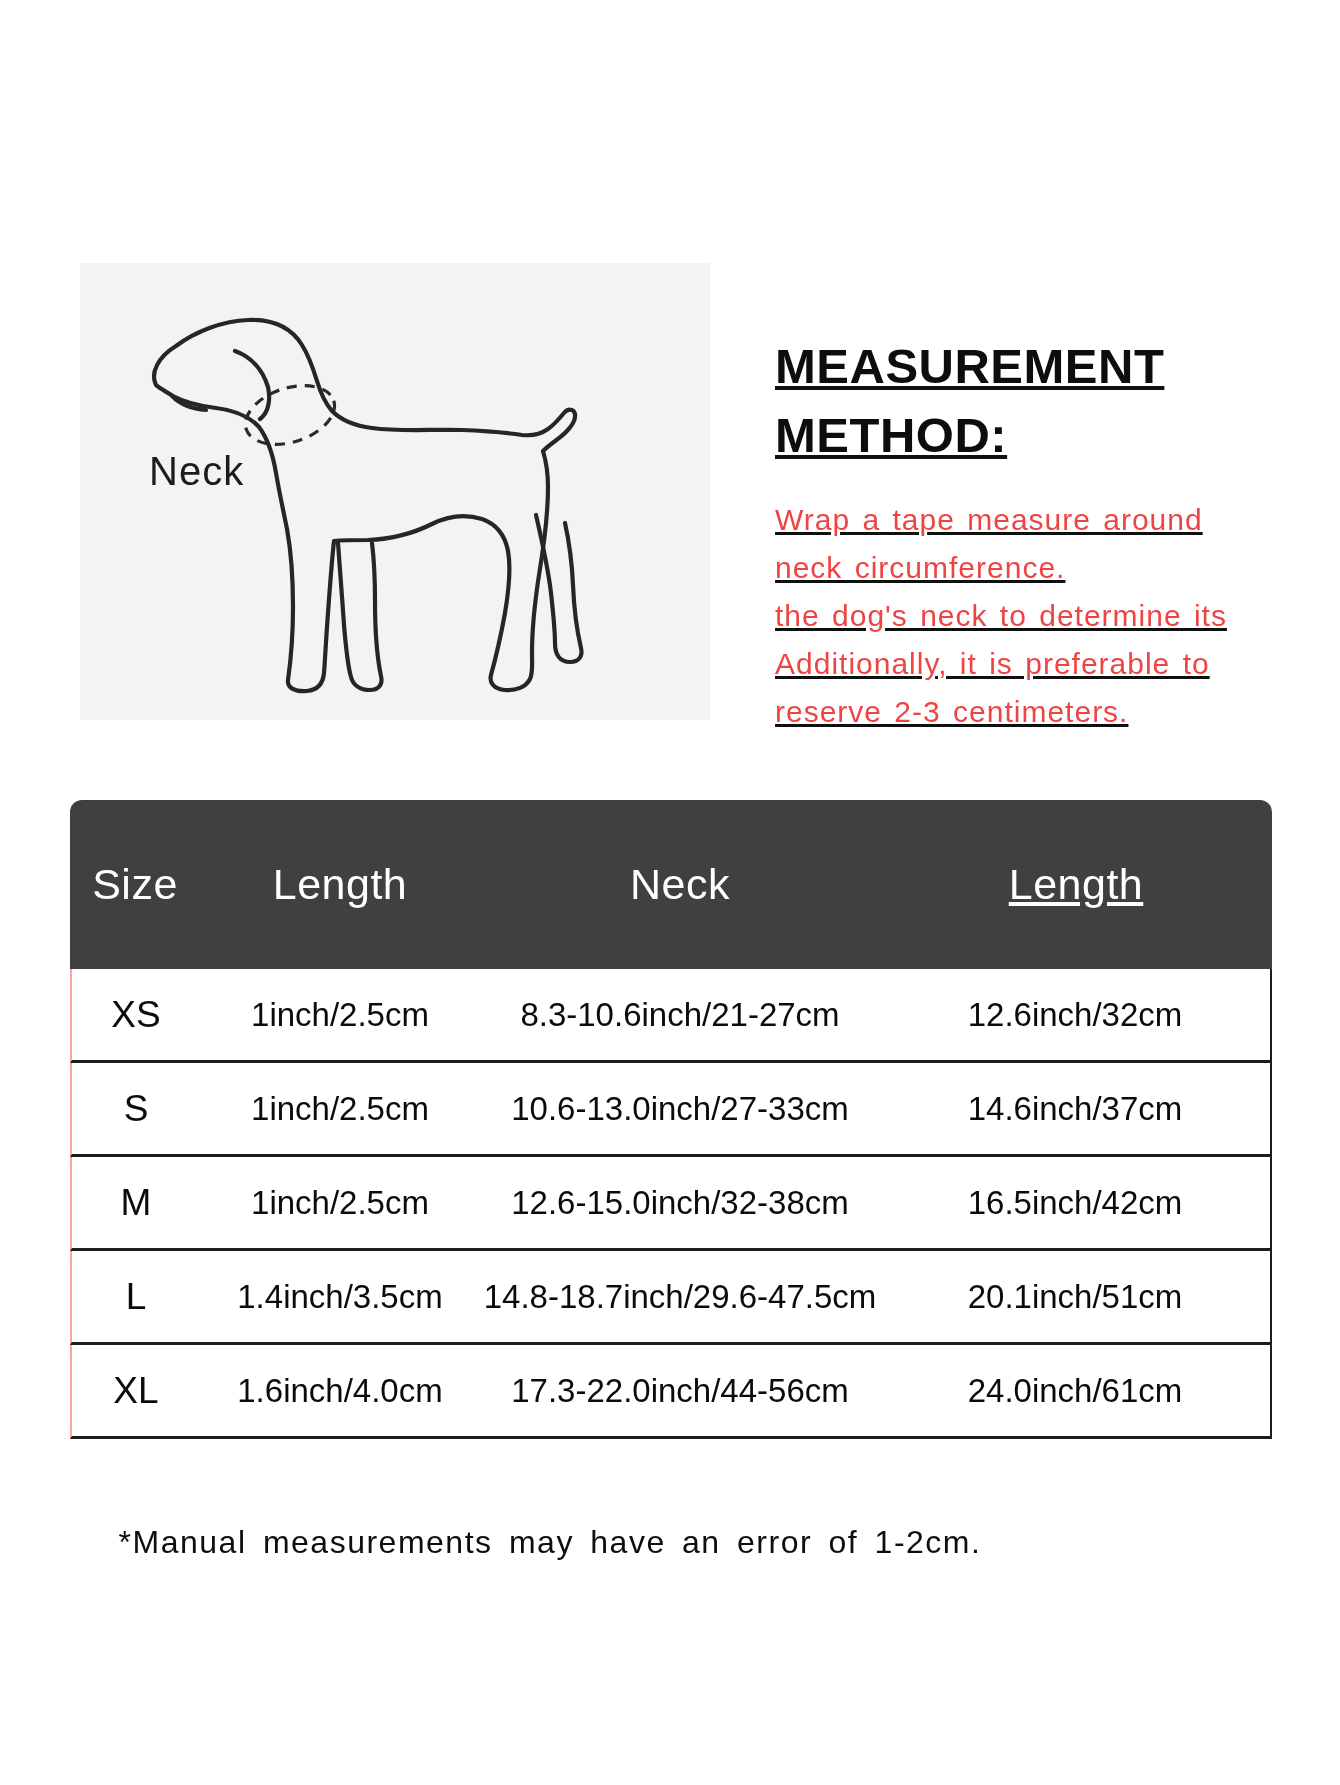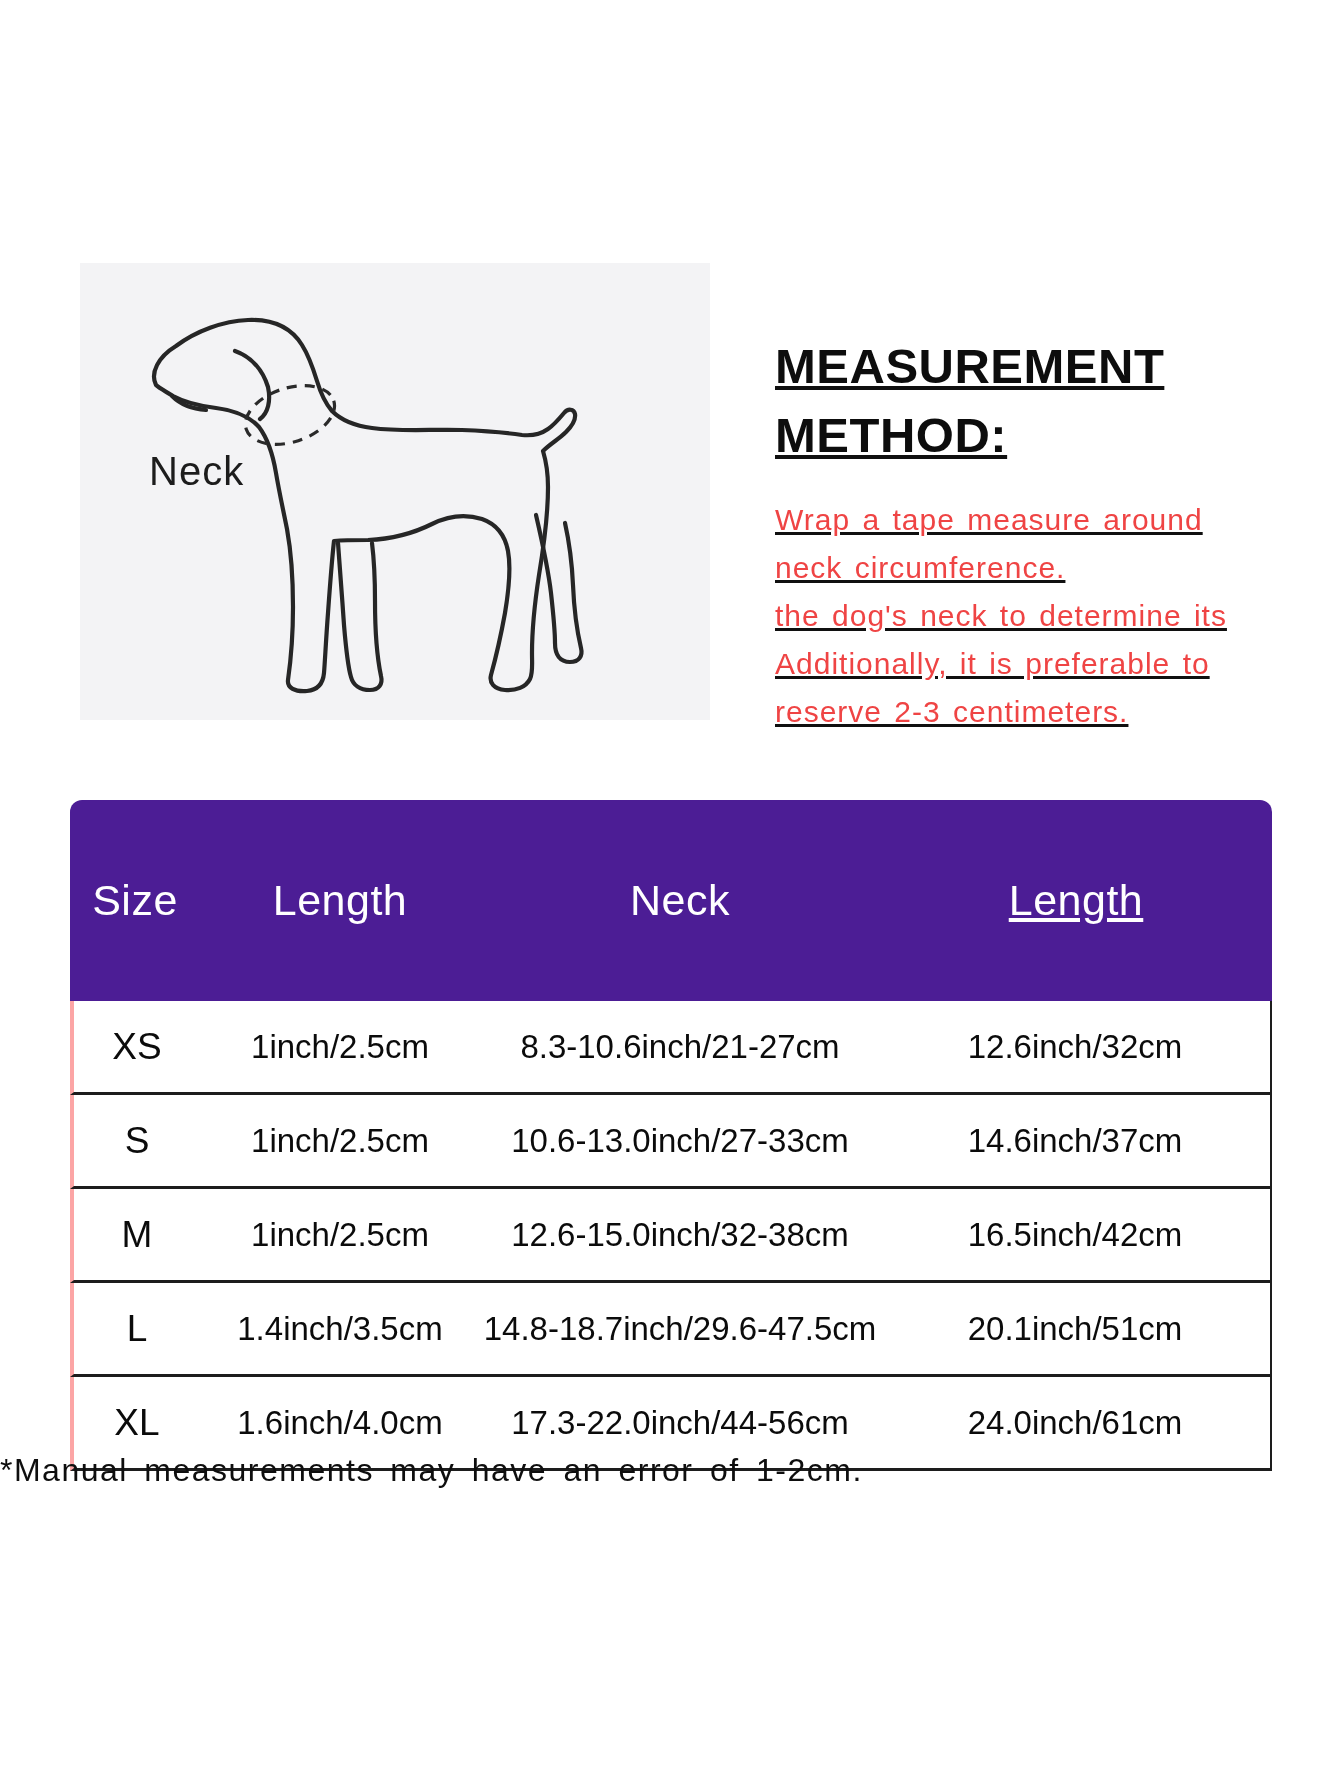--- a/index.html
+++ b/index.html
@@ -75,57 +75,58 @@
     border-collapse: separate;
     border-spacing: 0;
     table-layout: fixed;
   }
   .size-table col.c1 { width: 130px; }
   .size-table col.c2 { width: 280px; }
   .size-table col.c3 { width: 400px; }
   .size-table col.c4 { width: 392px; }
 
   .size-table thead th {
-    background: #4c1d95;
+    background: #404040;
     height: 169px;
     color: #ffffff;
     font-size: 43px;
     font-weight: 400;
     text-align: center;
     vertical-align: middle;
     letter-spacing: 0.5px;
-    padding: 16px;
+    padding: 0;
   }
   .size-table thead th:first-child { border-top-left-radius: 12px; }
   .size-table thead th:last-child  { border-top-right-radius: 12px; text-decoration: underline; }
 
   .size-table tbody td {
     background: #ffffff;
     height: 91px;
     border-bottom: 3px solid #1d1d1d;
     font-size: 33px;
     color: #0b0b0b;
     text-align: center;
     vertical-align: middle;
     padding: 0;
   }
   .size-table tbody td:first-child {
-    border-left: 4px solid #fca5a5;
+    border-left: 2px solid #fca5a5;
     font-size: 37px;
   }
   .size-table tbody td:last-child {
     border-right: 2px solid #1d1d1d;
   }
 
   
   .footnote {
     position: absolute;
     left: 0;
-    top: 1452px;
+    top: 1524px;
     width: 1100px;
+    text-align: center;
     font-size: 32px;
     letter-spacing: 1.5px;
     word-spacing: 6px;
     color: #0e0e0e;
   }
 </style>
 </head>
 <body>
 
 <div class="page">

